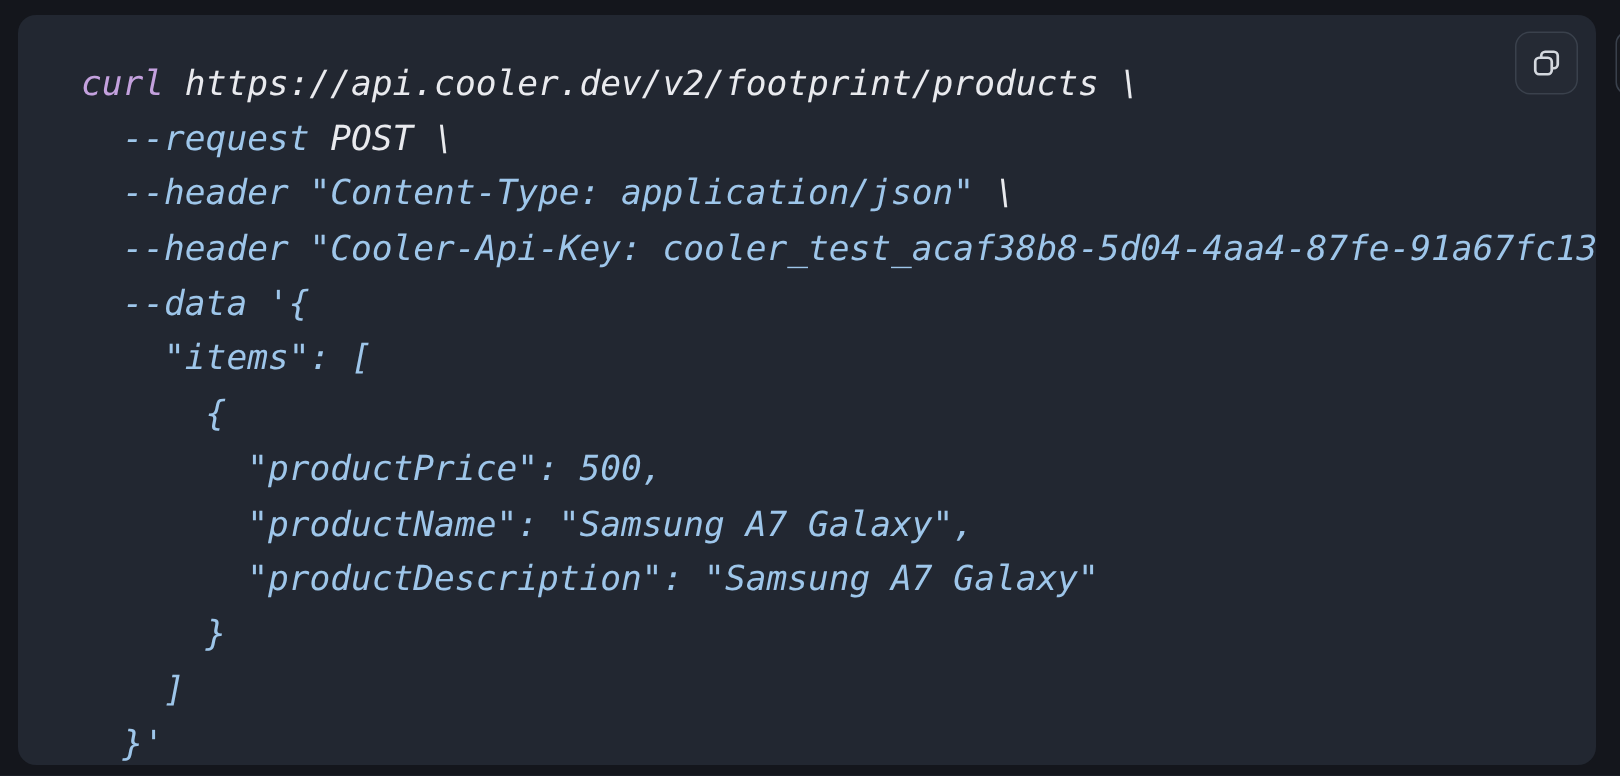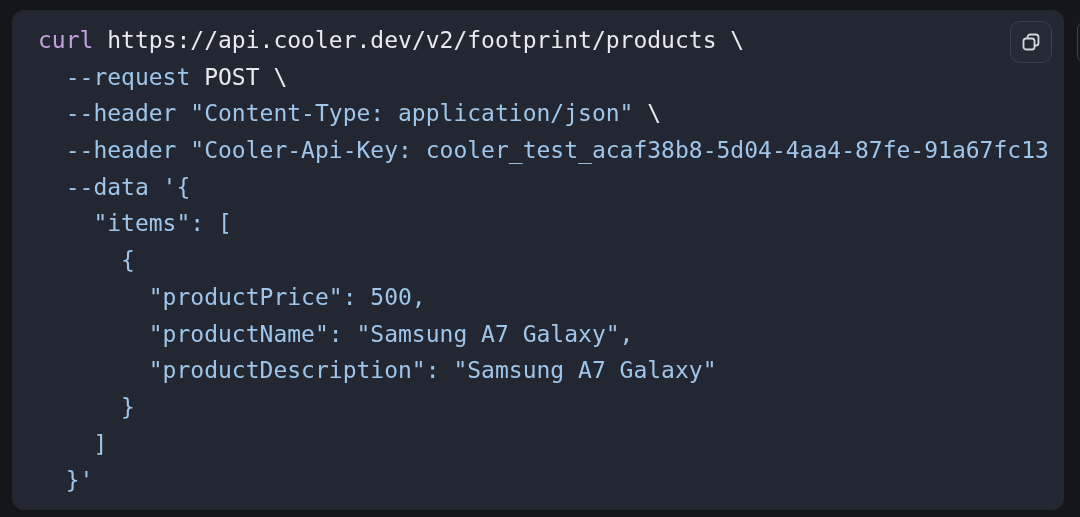--- a/index.html
+++ b/index.html
@@ -18,26 +18,27 @@
     position: absolute;
     left: 12px;
     top: 10px;
     width: 1052px;
     height: 500px;
     background: var(--panel-bg, #222731);
     border-radius: 12px;
     overflow: hidden;
   }
   pre.code-block {
-    margin: 0;
+    margin: 16px;
     padding: 12px 0 0 26px;
     font-family: "DejaVu Sans Mono", "Liberation Mono", monospace;
     font-size: 23px;
     line-height: 36.7px;
     white-space: pre;
+    font-style: italic;
   }
   .code-line { height: 36.7px; white-space: pre; }
   .tok-keyword { color: var(--tok-keyword, #c4a1de); }
   .tok-plain   { color: var(--tok-plain, #e9ebee); }
   .tok-string  { color: var(--tok-string, #9ec6ea); }
   .copy-btn {
     position: absolute;
     top: 11px;
     right: 12px;
     width: 42px;

